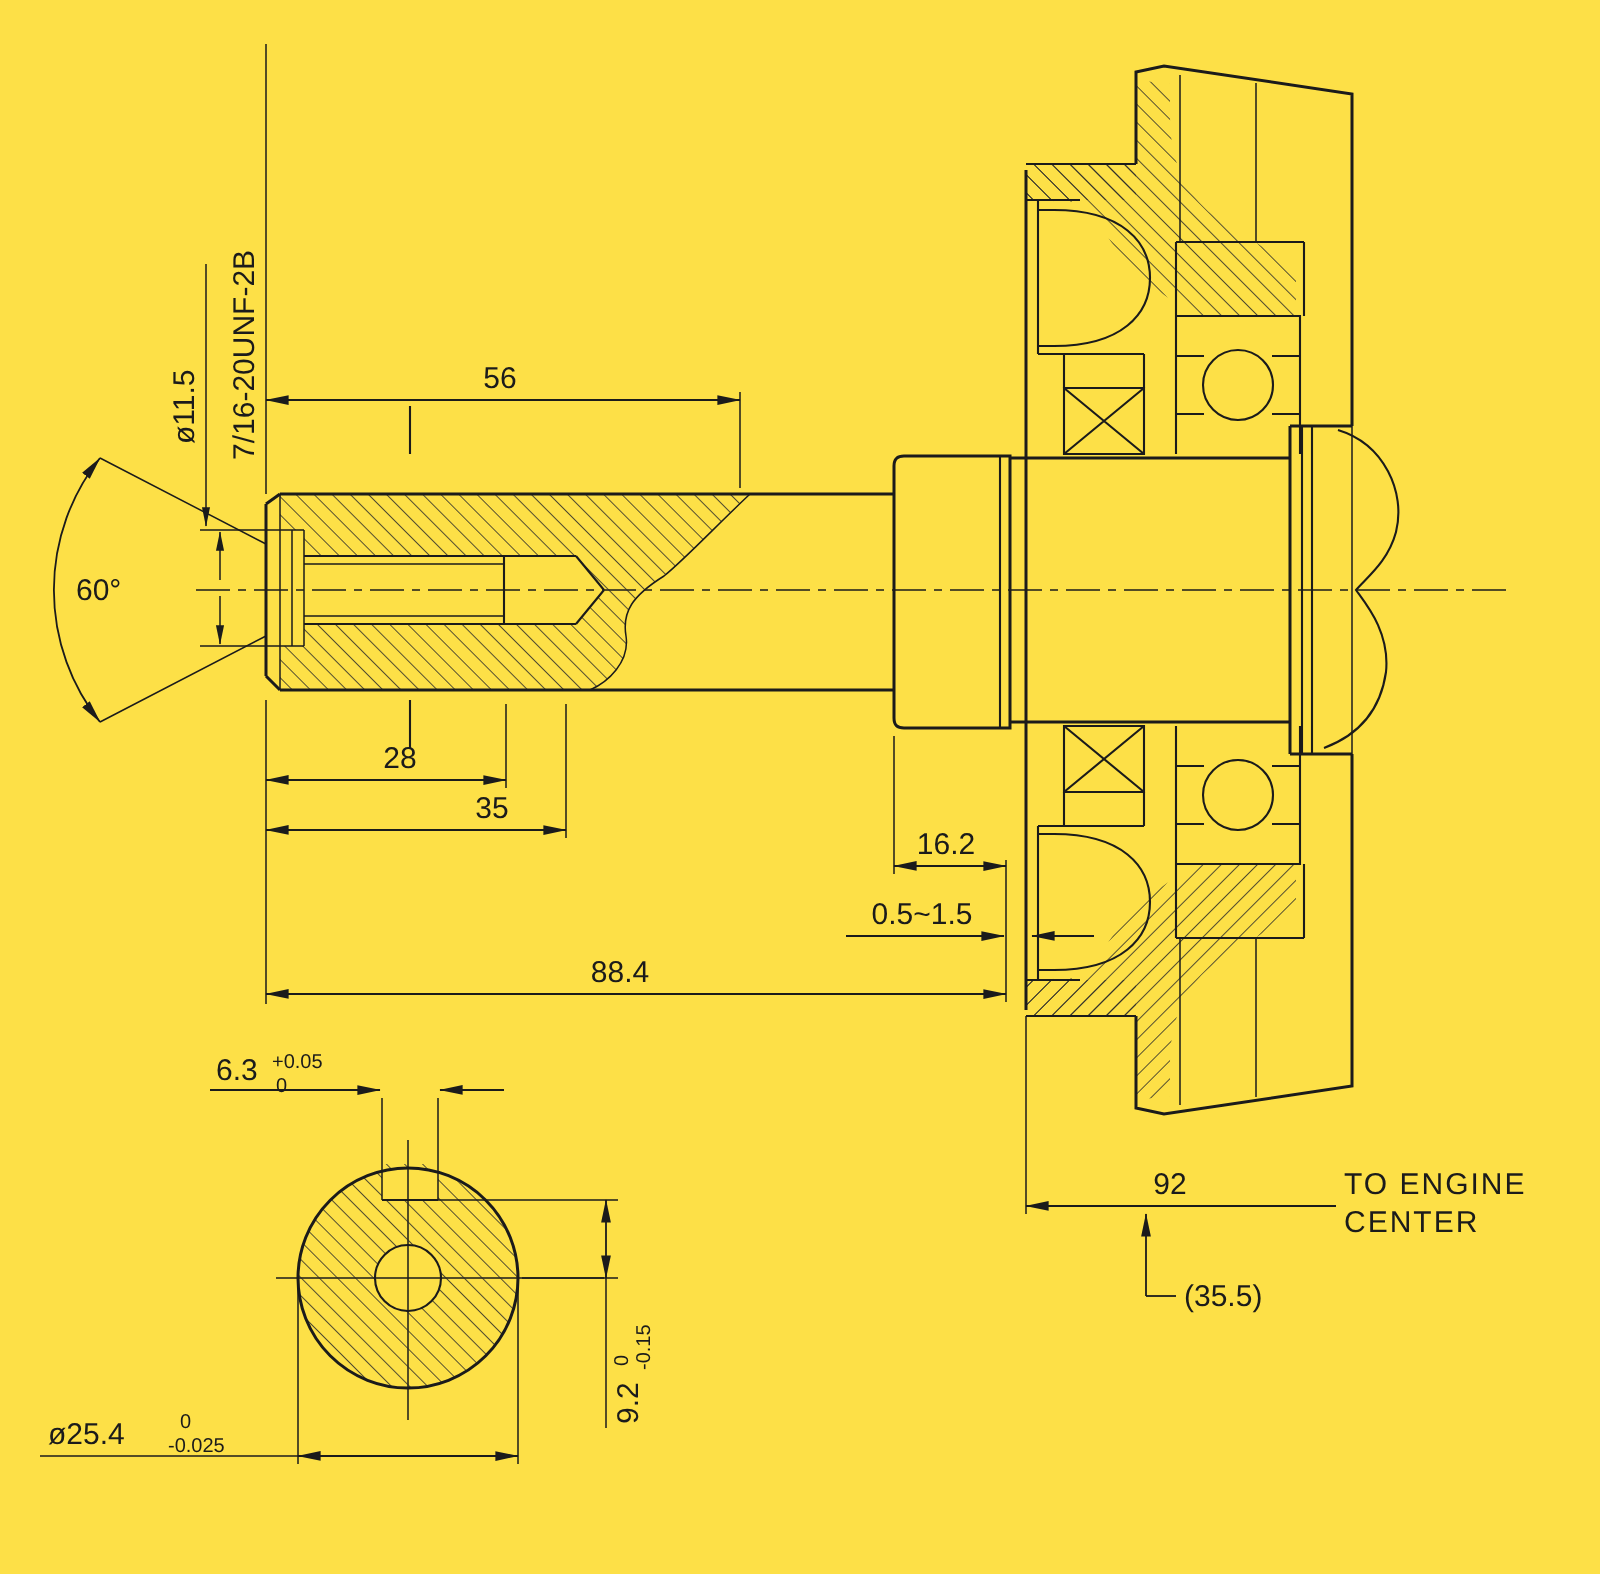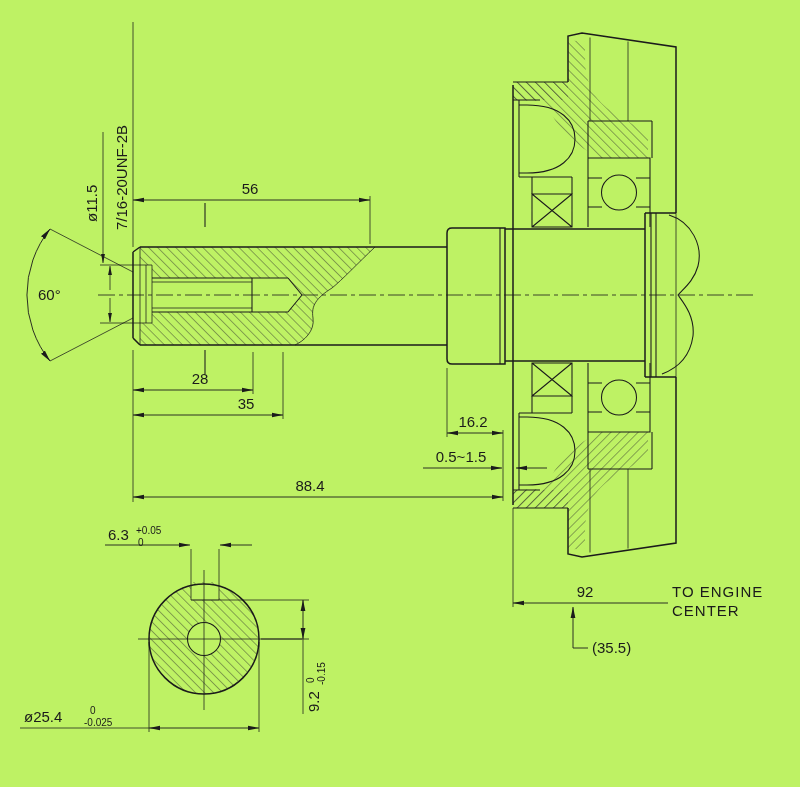--- a/index.html
+++ b/index.html
@@ -1,16 +1,16 @@
 <!DOCTYPE html>
 <html><head>
 <meta charset="utf-8">
 <style>
   html,body{margin:0;padding:0;background:#ffffff;}
-  #stage{width:800px;height:787px;position:relative;background:#bef264;font-family:"Liberation Sans",sans-serif;}
+  #stage{width:800px;height:787px;position:relative;background:#fde047;font-family:"Liberation Sans",sans-serif;}
   svg{display:block;}
   .o{stroke:#1b1b1b;stroke-width:1.5;fill:none;}
   .m{stroke:#1b1b1b;stroke-width:1.05;fill:none;}
   .t{stroke:#1b1b1b;stroke-width:0.75;fill:none;}
   .d{stroke:#1b1b1b;stroke-width:0.9;fill:none;}
   .cl{stroke:#1b1b1b;stroke-width:0.8;fill:none;stroke-dasharray:17 4 4 4;}
   .hz{fill:url(#hatch);stroke:none;}
   text{fill:#1b1b1b;font-family:"Liberation Sans",sans-serif;}
   .dim{font-size:15px;}
   .tol{font-size:10px;}

